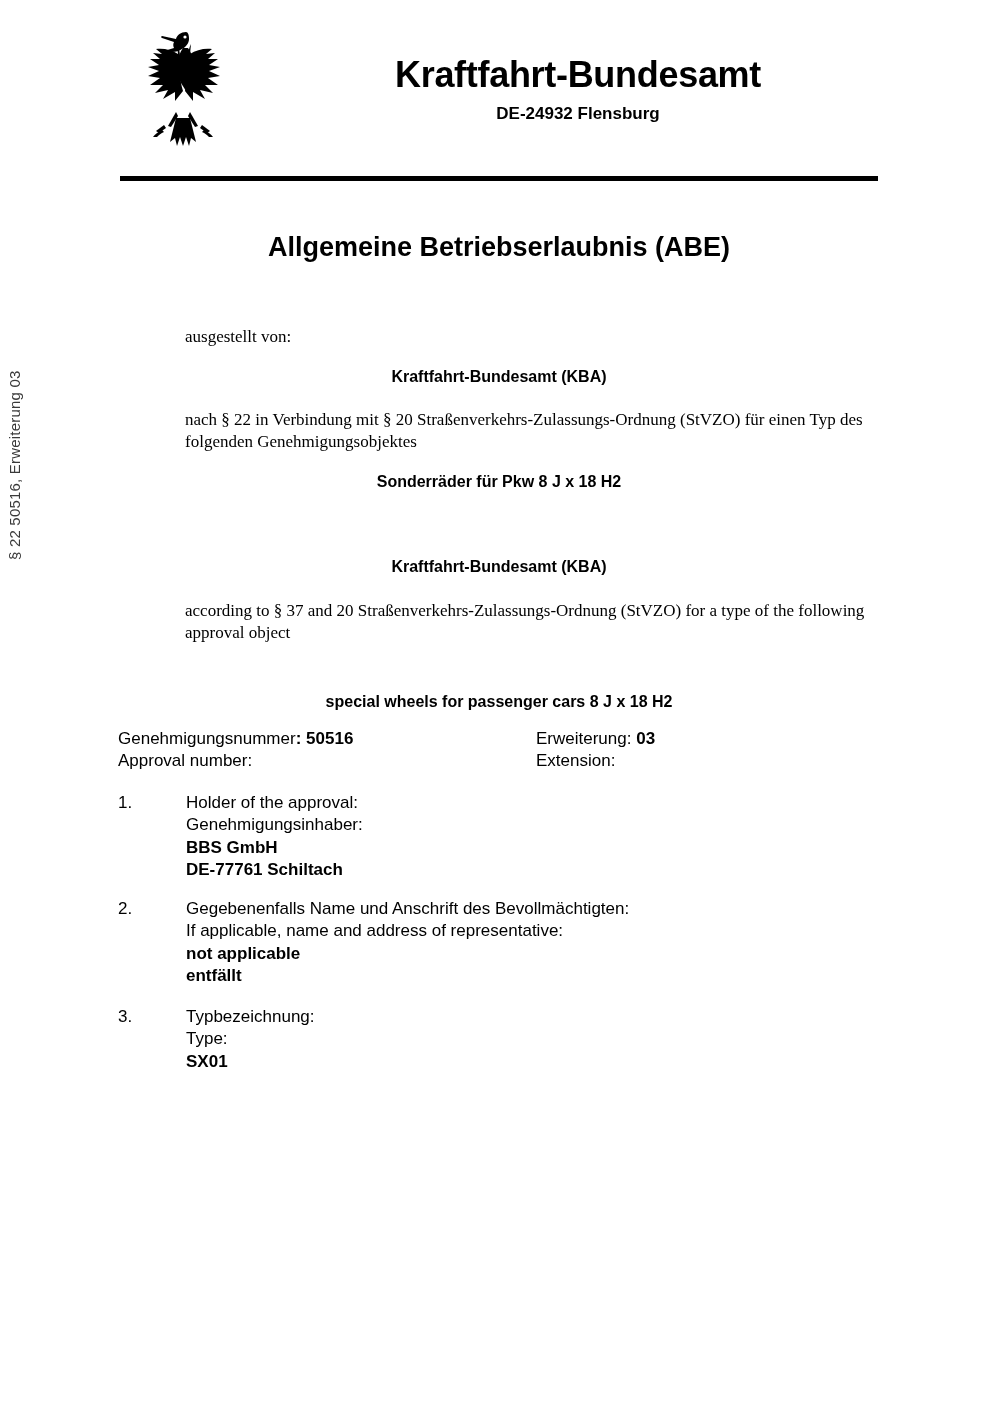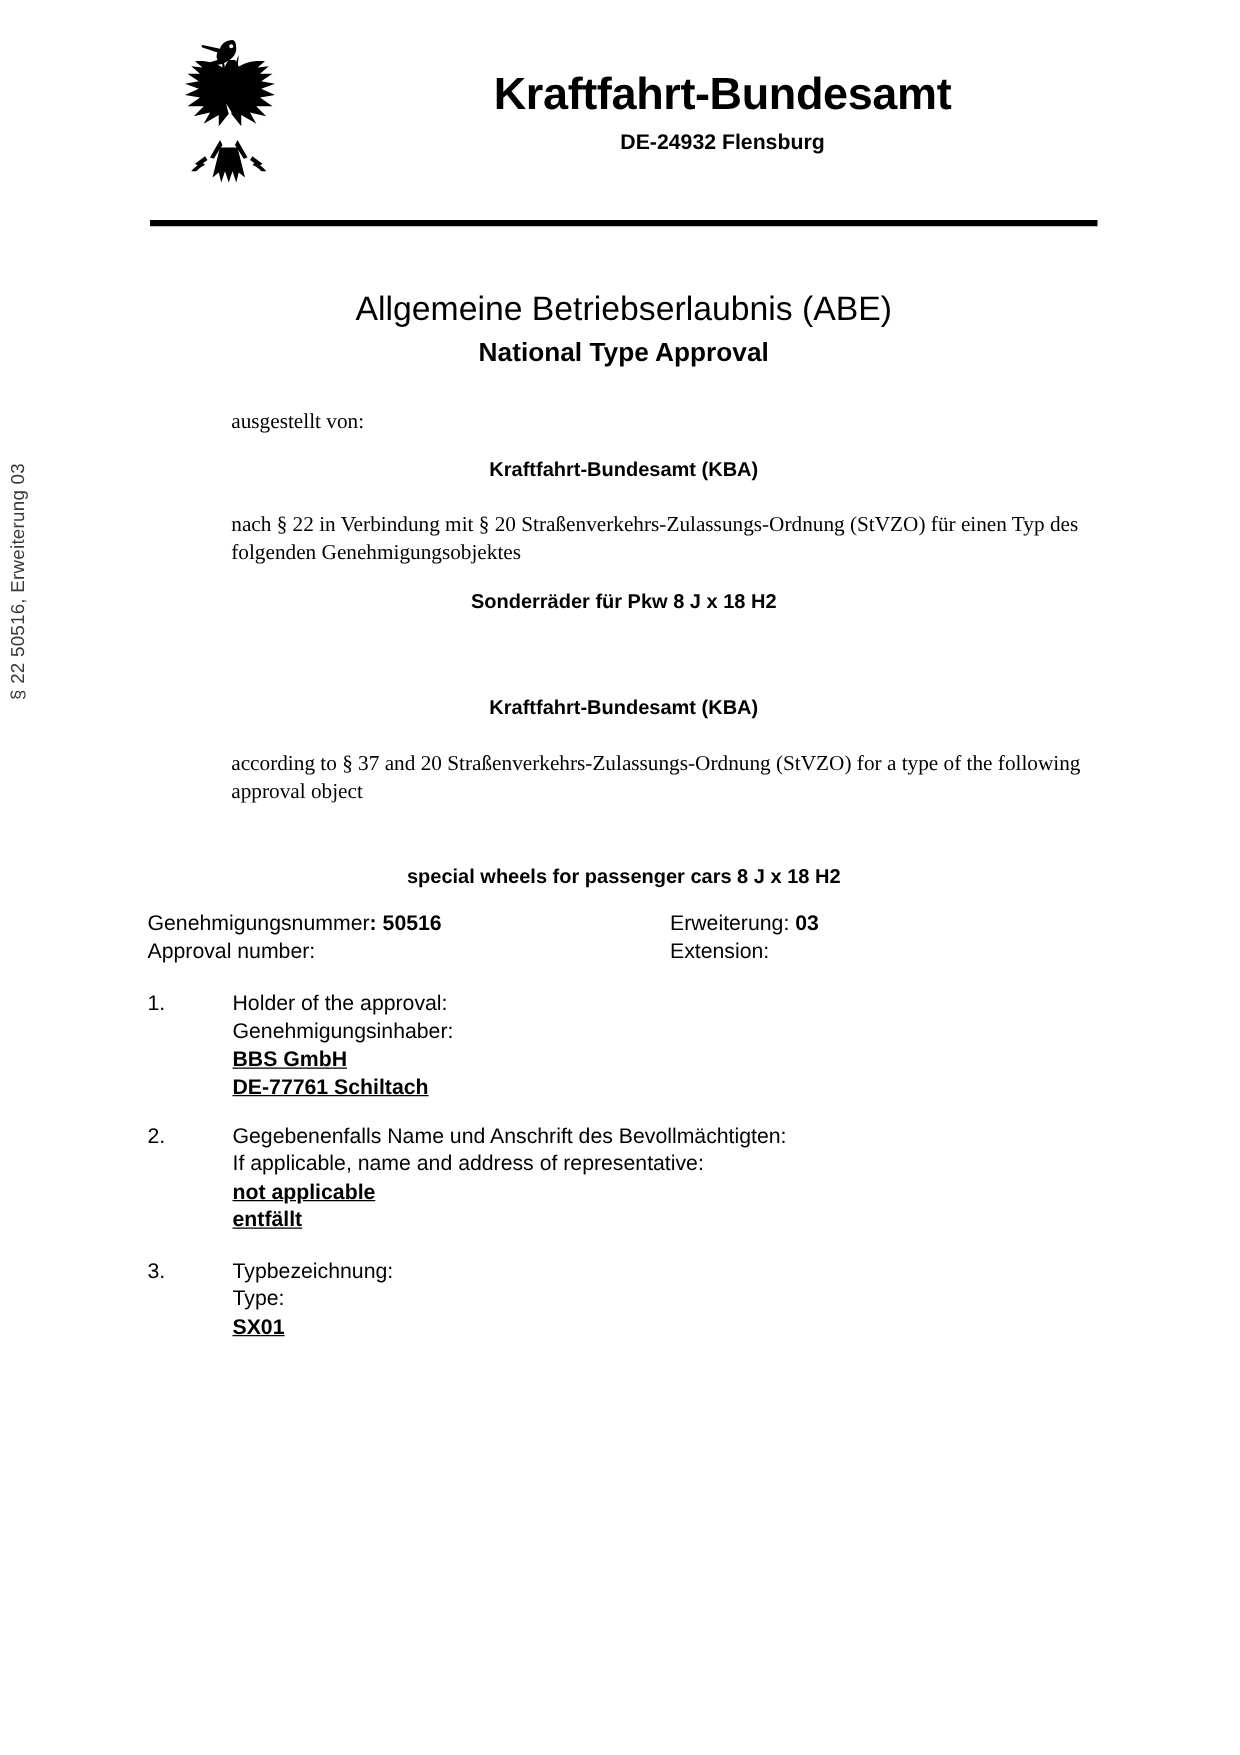--- a/index.html
+++ b/index.html
@@ -89,21 +89,21 @@
     background: #000;
   }
 
   .doc-title {
     position: absolute;
     left: 120px;
     top: 232px;
     width: 758px;
     text-align: center;
     font-size: 27px;
-    font-weight: normal;
+    font-weight: bold;
   }
   .doc-subtitle {
     position: absolute;
     left: 120px;
     top: 271px;
     width: 758px;
     text-align: center;
     font-size: 21px;
     font-weight: bold;
   }
@@ -167,21 +167,21 @@
   }
   .item .num {
     position: absolute;
     left: 0;
     top: 0;
     width: 56px;
   }
   .item .txt {
     margin-left: 68px;
   }
-  .item .txt .bold { font-weight: bold; text-decoration: underline; }
+  .item .txt .bold { font-weight: bold; }
 
   .item-1 { top: 792px; }
   .item-2 { top: 898px; }
   .item-3 { top: 1006px; }
 </style>
 </head>
 <body>
 
 <div class="side-label-wrap">
   <div class="side-label">§ 22  50516, Erweiterung 03</div>
@@ -216,21 +216,20 @@
     </div>
     <div class="header-text">
       <div class="org-title">Kraftfahrt-Bundesamt</div>
       <div class="org-sub">DE-24932 Flensburg</div>
     </div>
   </div>
 
   <div class="rule"></div>
 
   <div class="doc-title">Allgemeine Betriebserlaubnis (ABE)</div>
-  <div class="doc-subtitle">National Type Approval</div>
 
   <div class="body-block t-issued-de">ausgestellt von:</div>
   <div class="centered-bold t-kba-1">Kraftfahrt-Bundesamt (KBA)</div>
   <div class="body-block t-para-de">nach § 22 in Verbindung mit § 20 Straßenverkehrs-Zulassungs-Ordnung (StVZO) für einen Typ des folgenden Genehmigungsobjektes</div>
   <div class="centered-bold t-object-de">Sonderräder für Pkw 8 J x 18 H2</div>
 
   <div class="centered-bold t-kba-2">Kraftfahrt-Bundesamt (KBA)</div>
   <div class="body-block t-para-en">according to § 37 and 20 Straßenverkehrs-Zulassungs-Ordnung (StVZO) for a type of the following approval object</div>
   <div class="centered-bold t-object-en">special wheels for passenger cars 8 J x 18 H2</div>
 

